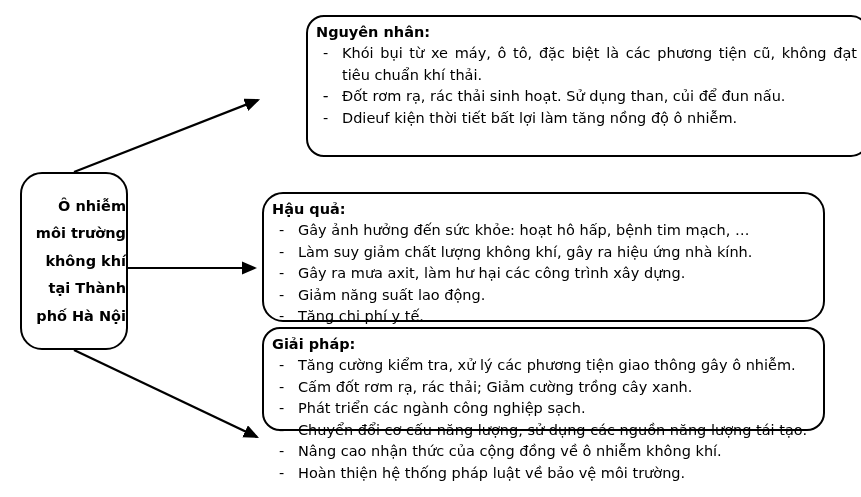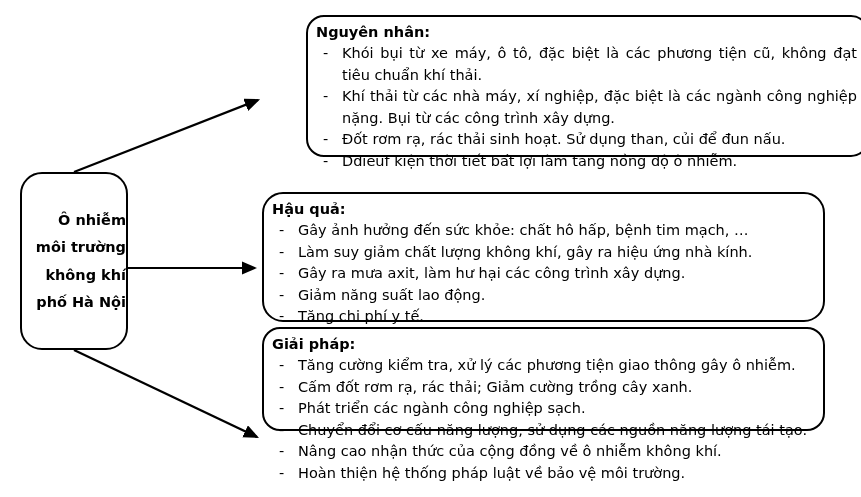--- a/index.html
+++ b/index.html
@@ -113,51 +113,51 @@
     </defs>
     <line x1="74" y1="172" x2="258" y2="100" stroke="#000000" stroke-width="2.2" marker-end="url(#arrowhead)"></line>
     <line x1="74" y1="268" x2="255" y2="268" stroke="#000000" stroke-width="2.2" marker-end="url(#arrowhead)"></line>
     <line x1="74" y1="350" x2="257" y2="437" stroke="#000000" stroke-width="2.2" marker-end="url(#arrowhead)"></line>
   </svg>
 
   <div id="root-node">
     <div class="root-line">Ô nhiễm</div>
     <div class="root-line">môi trường</div>
     <div class="root-line">không khí</div>
+    <div class="root-line">tại Thành</div>
     <div class="root-line">phố Hà Nội</div>
   </div>
 
   <div class="panel" id="panel-cause">
     <div class="panel-title">Nguyên nhân:</div>
     <ul class="bullet-list">
       <li class="bullet-item">
         <span class="dash">-</span>
         <span>Khói bụi từ xe máy, ô tô, đặc biệt là các phương tiện cũ, không đạt tiêu chuẩn khí thải.</span>
       </li>
       <li class="bullet-item">
         <span class="dash">-</span>
-        <span>Khí thải từ các nhà máy, xí nghiệp, đặc biệt là các ngành công nghiệp nặng. Bụi từ các công trình xây dựng.</span>
       </li>
       <li class="bullet-item">
         <span class="dash">-</span>
         <span>Đốt rơm rạ, rác thải sinh hoạt. Sử dụng than, củi để đun nấu.</span>
       </li>
       <li class="bullet-item">
         <span class="dash">-</span>
         <span>Ddieuf kiện thời tiết bất lợi làm tăng nồng độ ô nhiễm.</span>
       </li>
     </ul>
   </div>
 
   <div class="panel" id="panel-effect">
     <div class="panel-title">Hậu quả:</div>
     <ul class="bullet-list">
       <li class="bullet-item">
         <span class="dash">-</span>
-        <span>Gây ảnh hưởng đến sức khỏe: chất hô hấp, bệnh tim mạch, …</span>
+        <span>Gây ảnh hưởng đến sức khỏe: hoạt hô hấp, bệnh tim mạch, …</span>
       </li>
       <li class="bullet-item">
         <span class="dash">-</span>
         <span>Làm suy giảm chất lượng không khí, gây ra hiệu ứng nhà kính.</span>
       </li>
       <li class="bullet-item">
         <span class="dash">-</span>
         <span>Gây ra mưa axit, làm hư hại các công trình xây dựng.</span>
       </li>
       <li class="bullet-item">

